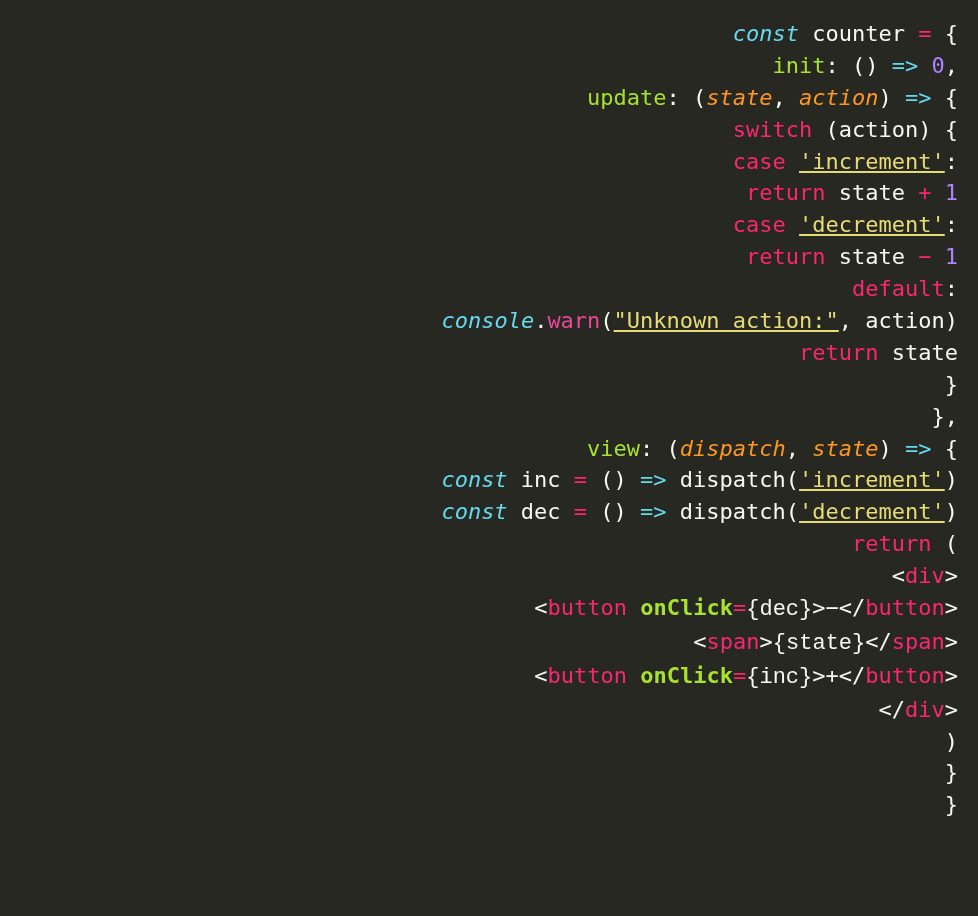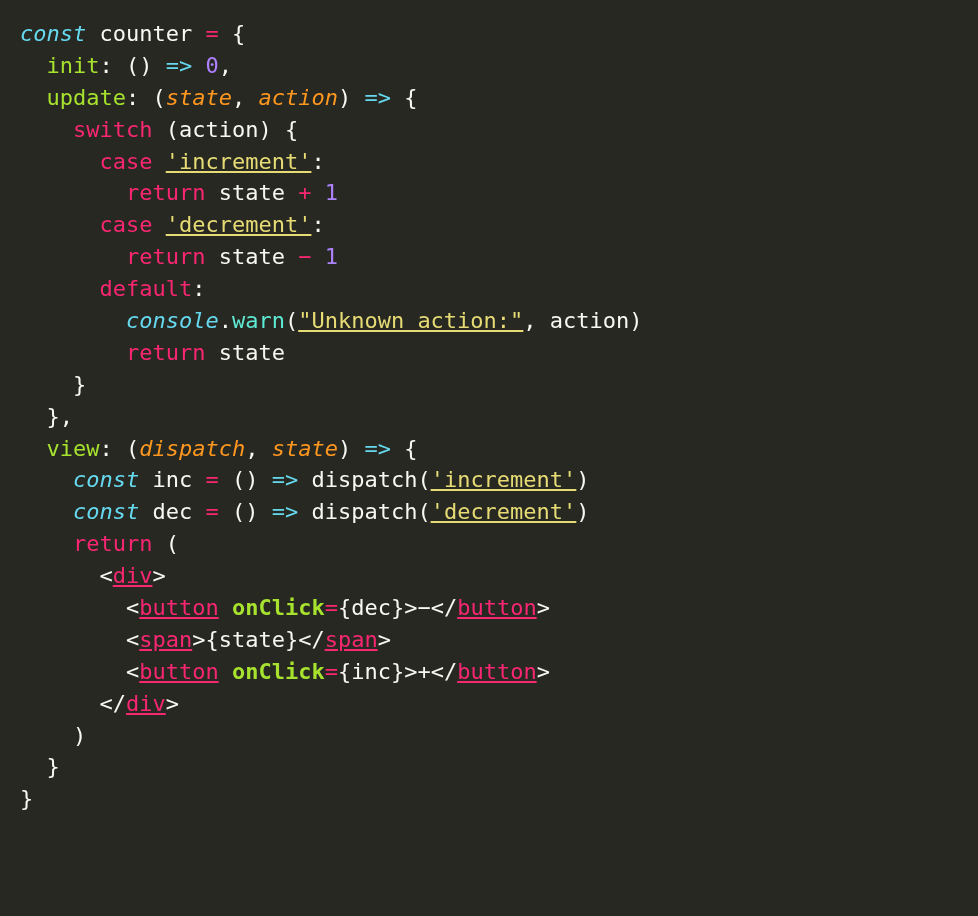--- a/index.html
+++ b/index.html
@@ -10,35 +10,35 @@
     font-size: 22px;
     line-height: 1.45;
     color: #f8f8f2;
   }
   pre {
     margin: 0;
     padding: 18px 20px 40px 20px;
     white-space: pre;
     tab-size: 2;
   }
-  .line { display: block; }
+  .line { display: block; text-align: right; }
   .tok { white-space: pre; }
   
   .kw-decl   { color: #66d9ef; font-style: italic; } 
   .kw-flow   { color: #f92672; }                     
   .ident     { color: #f8f8f2; }                     
   .propname  { color: #a6e22e; }                     
   .param     { color: #fd971f; font-style: italic; } 
   .punct     { color: #f8f8f2; }                     
   .arrow     { color: #66d9ef; }                     
   .num       { color: #ae81ff; }                     
   .str       { color: #e6db74; text-decoration: underline; }                     
   .obj       { color: #66d9ef; font-style: italic; } 
-  .method    { color: #5eead4; }                     
+  .method    { color: #ec4899; }                     
   .tagbr     { color: #f8f8f2; }                     
-  .tagname   { color: #f92672; text-decoration: underline; }                     
+  .tagname   { color: #f92672; }                     
   .attr      { color: #a6e22e; font-weight: bold; }                     
-  .jsxexpr   { color: #f8f8f2; }
+  .jsxexpr   { color: #f8f8f2; font-family: Liberation Mono, monospace; }
 </style>
 </head>
 <body>
 
 <pre id="code"><span class="line"><span class="tok kw-decl">const</span><span class="tok ident"> counter </span><span class="tok kw-flow">=</span><span class="tok punct"> {</span></span><span class="line"><span class="tok punct">  </span><span class="tok propname">init</span><span class="tok punct">: () </span><span class="tok arrow">=&gt;</span><span class="tok punct"> </span><span class="tok num">0</span><span class="tok punct">,</span></span><span class="line"><span class="tok punct">  </span><span class="tok propname">update</span><span class="tok punct">: (</span><span class="tok param">state</span><span class="tok punct">, </span><span class="tok param">action</span><span class="tok punct">) </span><span class="tok arrow">=&gt;</span><span class="tok punct"> {</span></span><span class="line"><span class="tok punct">    </span><span class="tok kw-flow">switch</span><span class="tok punct"> (action) {</span></span><span class="line"><span class="tok punct">      </span><span class="tok kw-flow">case</span><span class="tok punct"> </span><span class="tok str">'increment'</span><span class="tok punct">:</span></span><span class="line"><span class="tok punct">        </span><span class="tok kw-flow">return</span><span class="tok ident"> state </span><span class="tok kw-flow">+</span><span class="tok punct"> </span><span class="tok num">1</span></span><span class="line"><span class="tok punct">      </span><span class="tok kw-flow">case</span><span class="tok punct"> </span><span class="tok str">'decrement'</span><span class="tok punct">:</span></span><span class="line"><span class="tok punct">        </span><span class="tok kw-flow">return</span><span class="tok ident"> state </span><span class="tok kw-flow">−</span><span class="tok punct"> </span><span class="tok num">1</span></span><span class="line"><span class="tok punct">      </span><span class="tok kw-flow">default</span><span class="tok punct">:</span></span><span class="line"><span class="tok punct">        </span><span class="tok obj">console</span><span class="tok punct">.</span><span class="tok method">warn</span><span class="tok punct">(</span><span class="tok str">"Unknown action:"</span><span class="tok punct">, action)</span></span><span class="line"><span class="tok punct">        </span><span class="tok kw-flow">return</span><span class="tok ident"> state</span></span><span class="line"><span class="tok punct">    }</span></span><span class="line"><span class="tok punct">  },</span></span><span class="line"><span class="tok punct">  </span><span class="tok propname">view</span><span class="tok punct">: (</span><span class="tok param">dispatch</span><span class="tok punct">, </span><span class="tok param">state</span><span class="tok punct">) </span><span class="tok arrow">=&gt;</span><span class="tok punct"> {</span></span><span class="line"><span class="tok punct">    </span><span class="tok kw-decl">const</span><span class="tok ident"> inc </span><span class="tok kw-flow">=</span><span class="tok punct"> () </span><span class="tok arrow">=&gt;</span><span class="tok ident"> dispatch(</span><span class="tok str">'increment'</span><span class="tok punct">)</span></span><span class="line"><span class="tok punct">    </span><span class="tok kw-decl">const</span><span class="tok ident"> dec </span><span class="tok kw-flow">=</span><span class="tok punct"> () </span><span class="tok arrow">=&gt;</span><span class="tok ident"> dispatch(</span><span class="tok str">'decrement'</span><span class="tok punct">)</span></span><span class="line"><span class="tok punct">    </span><span class="tok kw-flow">return</span><span class="tok punct"> (</span></span><span class="line"><span class="tok punct">      </span><span class="tok tagbr">&lt;</span><span class="tok tagname">div</span><span class="tok tagbr">&gt;</span></span><span class="line"><span class="tok punct">        </span><span class="tok tagbr">&lt;</span><span class="tok tagname">button</span><span class="tok punct"> </span><span class="tok attr">onClick</span><span class="tok kw-flow">=</span><span class="tok jsxexpr">{dec}</span><span class="tok tagbr">&gt;</span><span class="tok ident">−</span><span class="tok tagbr">&lt;/</span><span class="tok tagname">button</span><span class="tok tagbr">&gt;</span></span><span class="line"><span class="tok punct">        </span><span class="tok tagbr">&lt;</span><span class="tok tagname">span</span><span class="tok tagbr">&gt;</span><span class="tok jsxexpr">{state}</span><span class="tok tagbr">&lt;/</span><span class="tok tagname">span</span><span class="tok tagbr">&gt;</span></span><span class="line"><span class="tok punct">        </span><span class="tok tagbr">&lt;</span><span class="tok tagname">button</span><span class="tok punct"> </span><span class="tok attr">onClick</span><span class="tok kw-flow">=</span><span class="tok jsxexpr">{inc}</span><span class="tok tagbr">&gt;</span><span class="tok ident">+</span><span class="tok tagbr">&lt;/</span><span class="tok tagname">button</span><span class="tok tagbr">&gt;</span></span><span class="line"><span class="tok punct">      </span><span class="tok tagbr">&lt;/</span><span class="tok tagname">div</span><span class="tok tagbr">&gt;</span></span><span class="line"><span class="tok punct">    )</span></span><span class="line"><span class="tok punct">  }</span></span><span class="line"><span class="tok punct">}</span></span></pre>
 
 </body></html>

